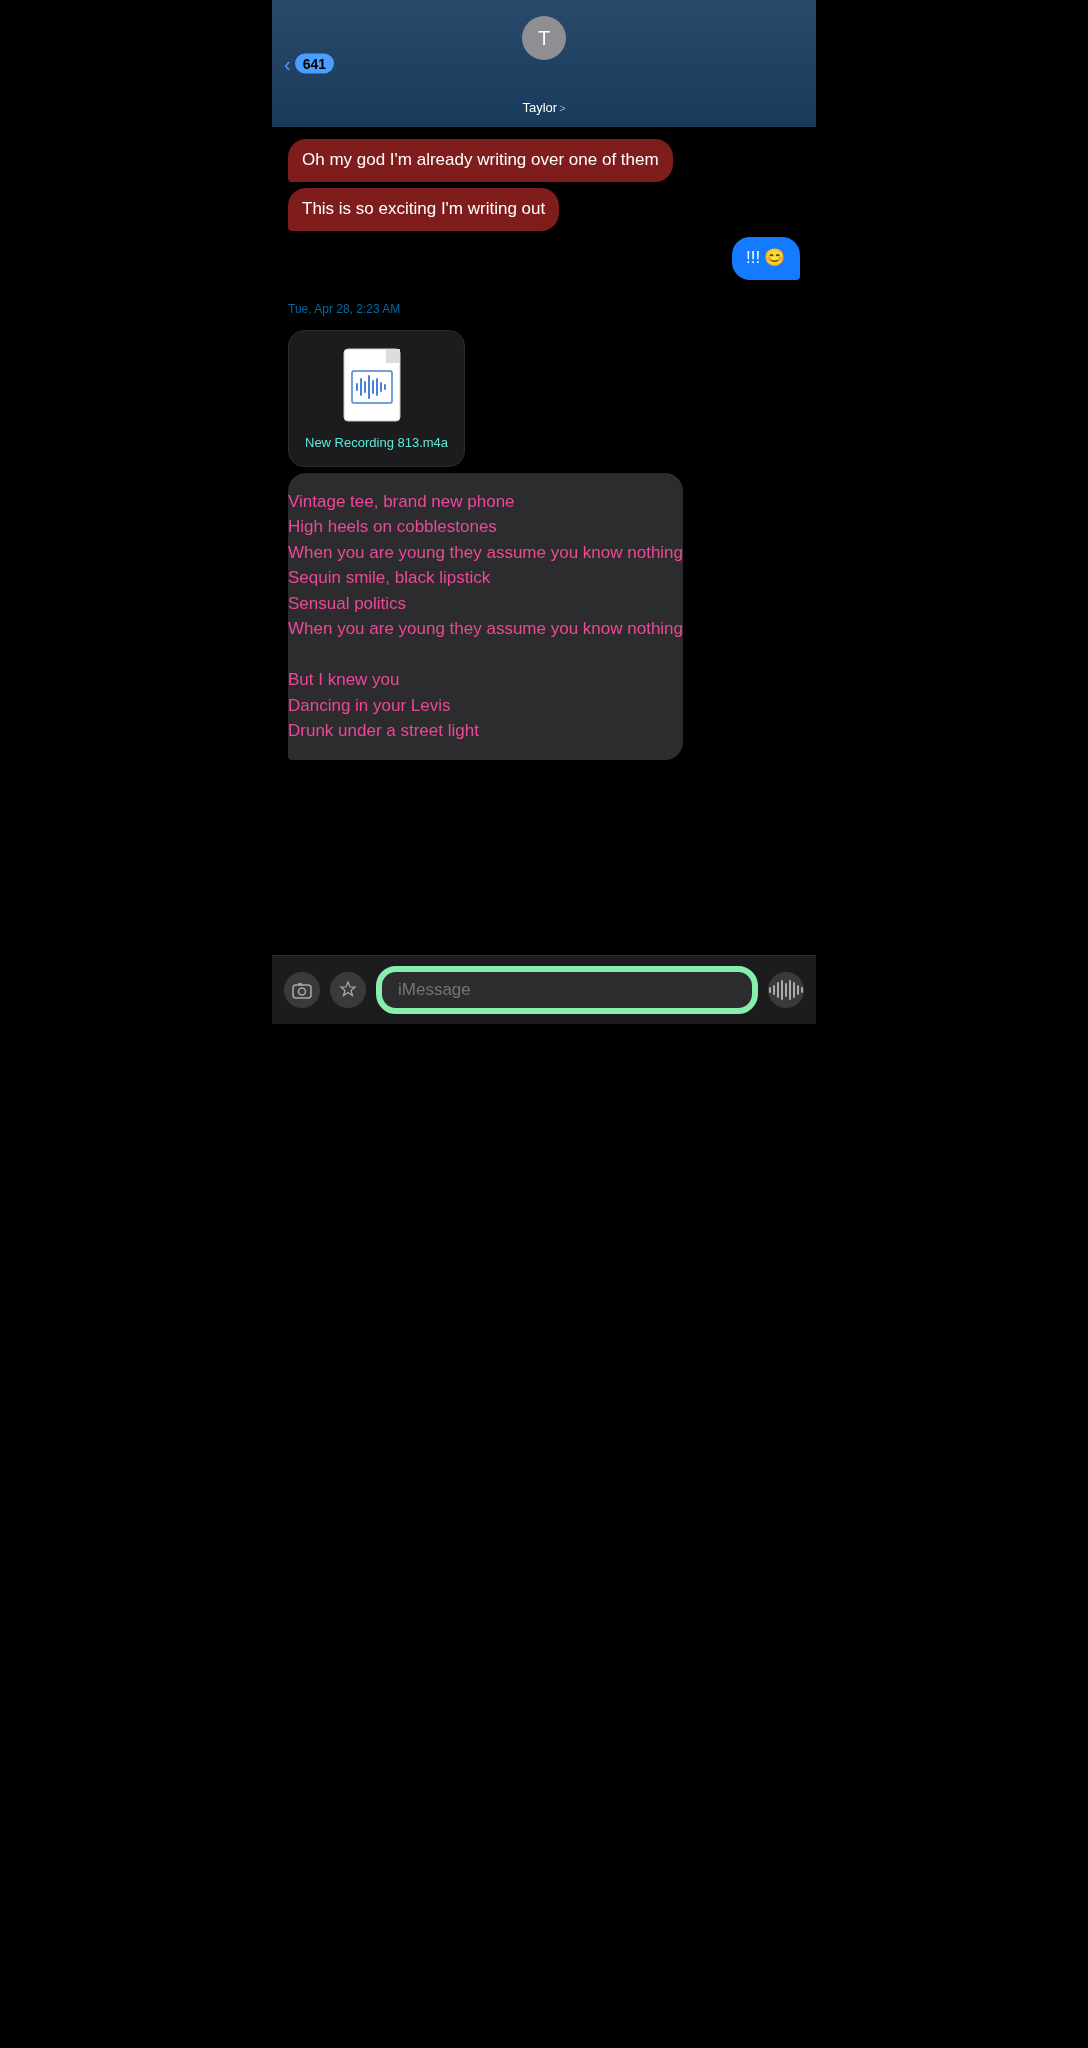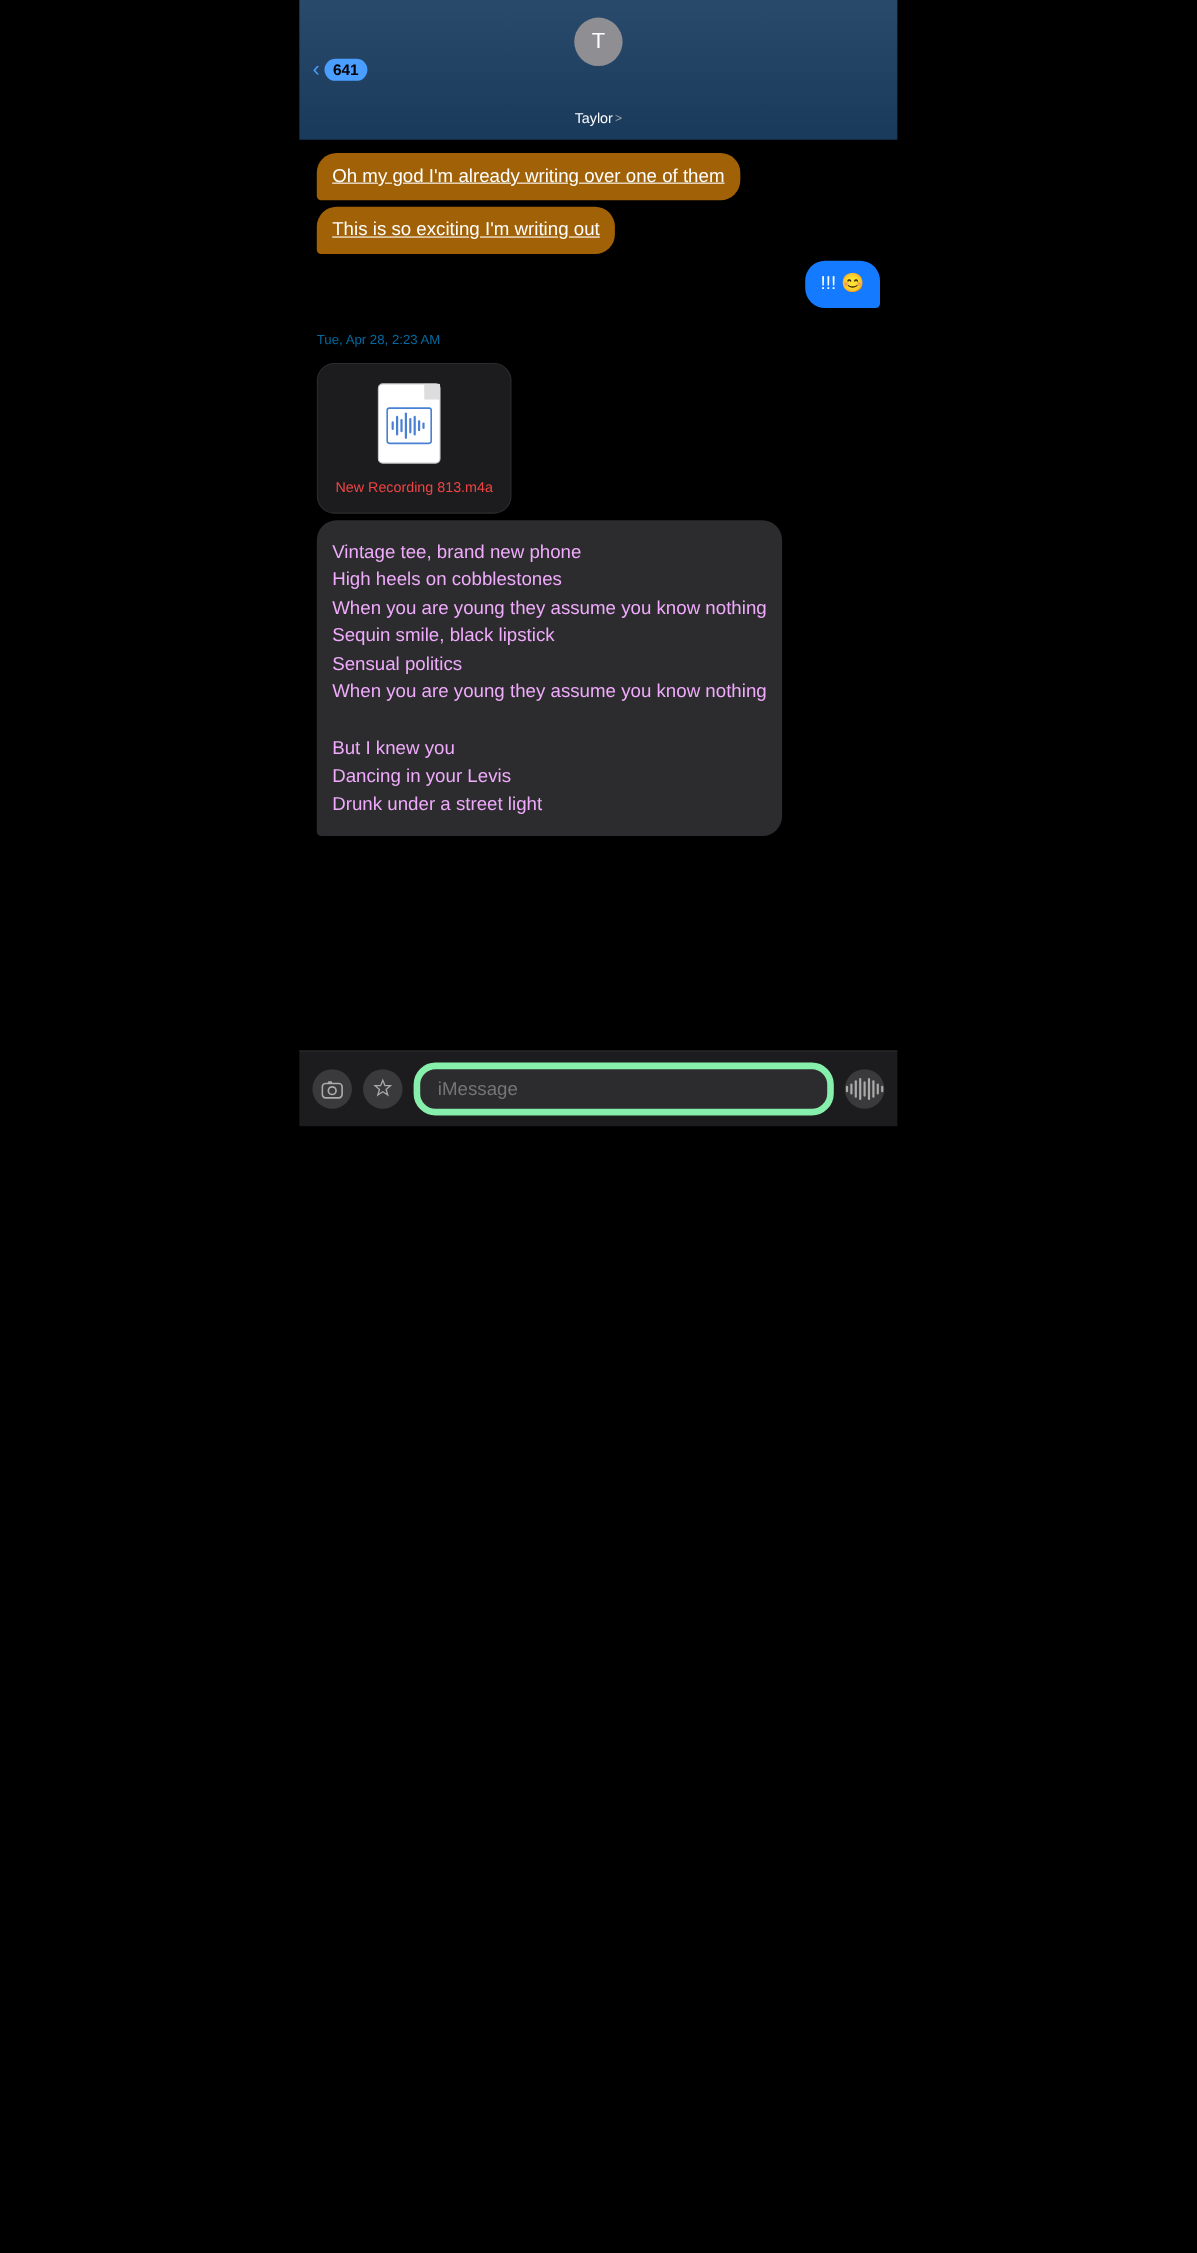--- a/index.html
+++ b/index.html
@@ -113,24 +113,23 @@
 
     .bubble {
       max-width: 80%;
       border-radius: 18px;
       padding: 10px 14px;
       font-size: 17px;
       line-height: 1.35;
     }
 
     .bubble.received {
-      background: #a16207;
+      background: #7f1d1d;
       color: white;
       border-bottom-left-radius: 4px;
-      text-decoration: underline;
     }
 
     .bubble.sent {
       background: #147aff;
       color: white;
       border-bottom-right-radius: 4px;
     }
 
     .timestamp {
       color: #0369a1;
@@ -156,32 +155,32 @@
       height: 80px;
       position: relative;
     }
 
     .file-icon svg {
       width: 100%;
       height: 100%;
     }
 
     .file-name {
-      color: #ef4444;
+      color: #5eead4;
       font-size: 13px;
       text-align: center;
     }
 
     
     .lyrics-bubble {
       background: #2c2c2e;
       border-radius: 18px;
-      padding: 16px 14px;
+      padding: 16px 0;
       max-width: 90%;
-      color: #f0abfc;
+      color: #ec4899;
       font-size: 17px;
       line-height: 1.5;
       border-bottom-left-radius: 4px;
     }
 
     
     .input-bar {
       background: #1c1c1e;
       padding: 10px 12px;
       display: flex;

